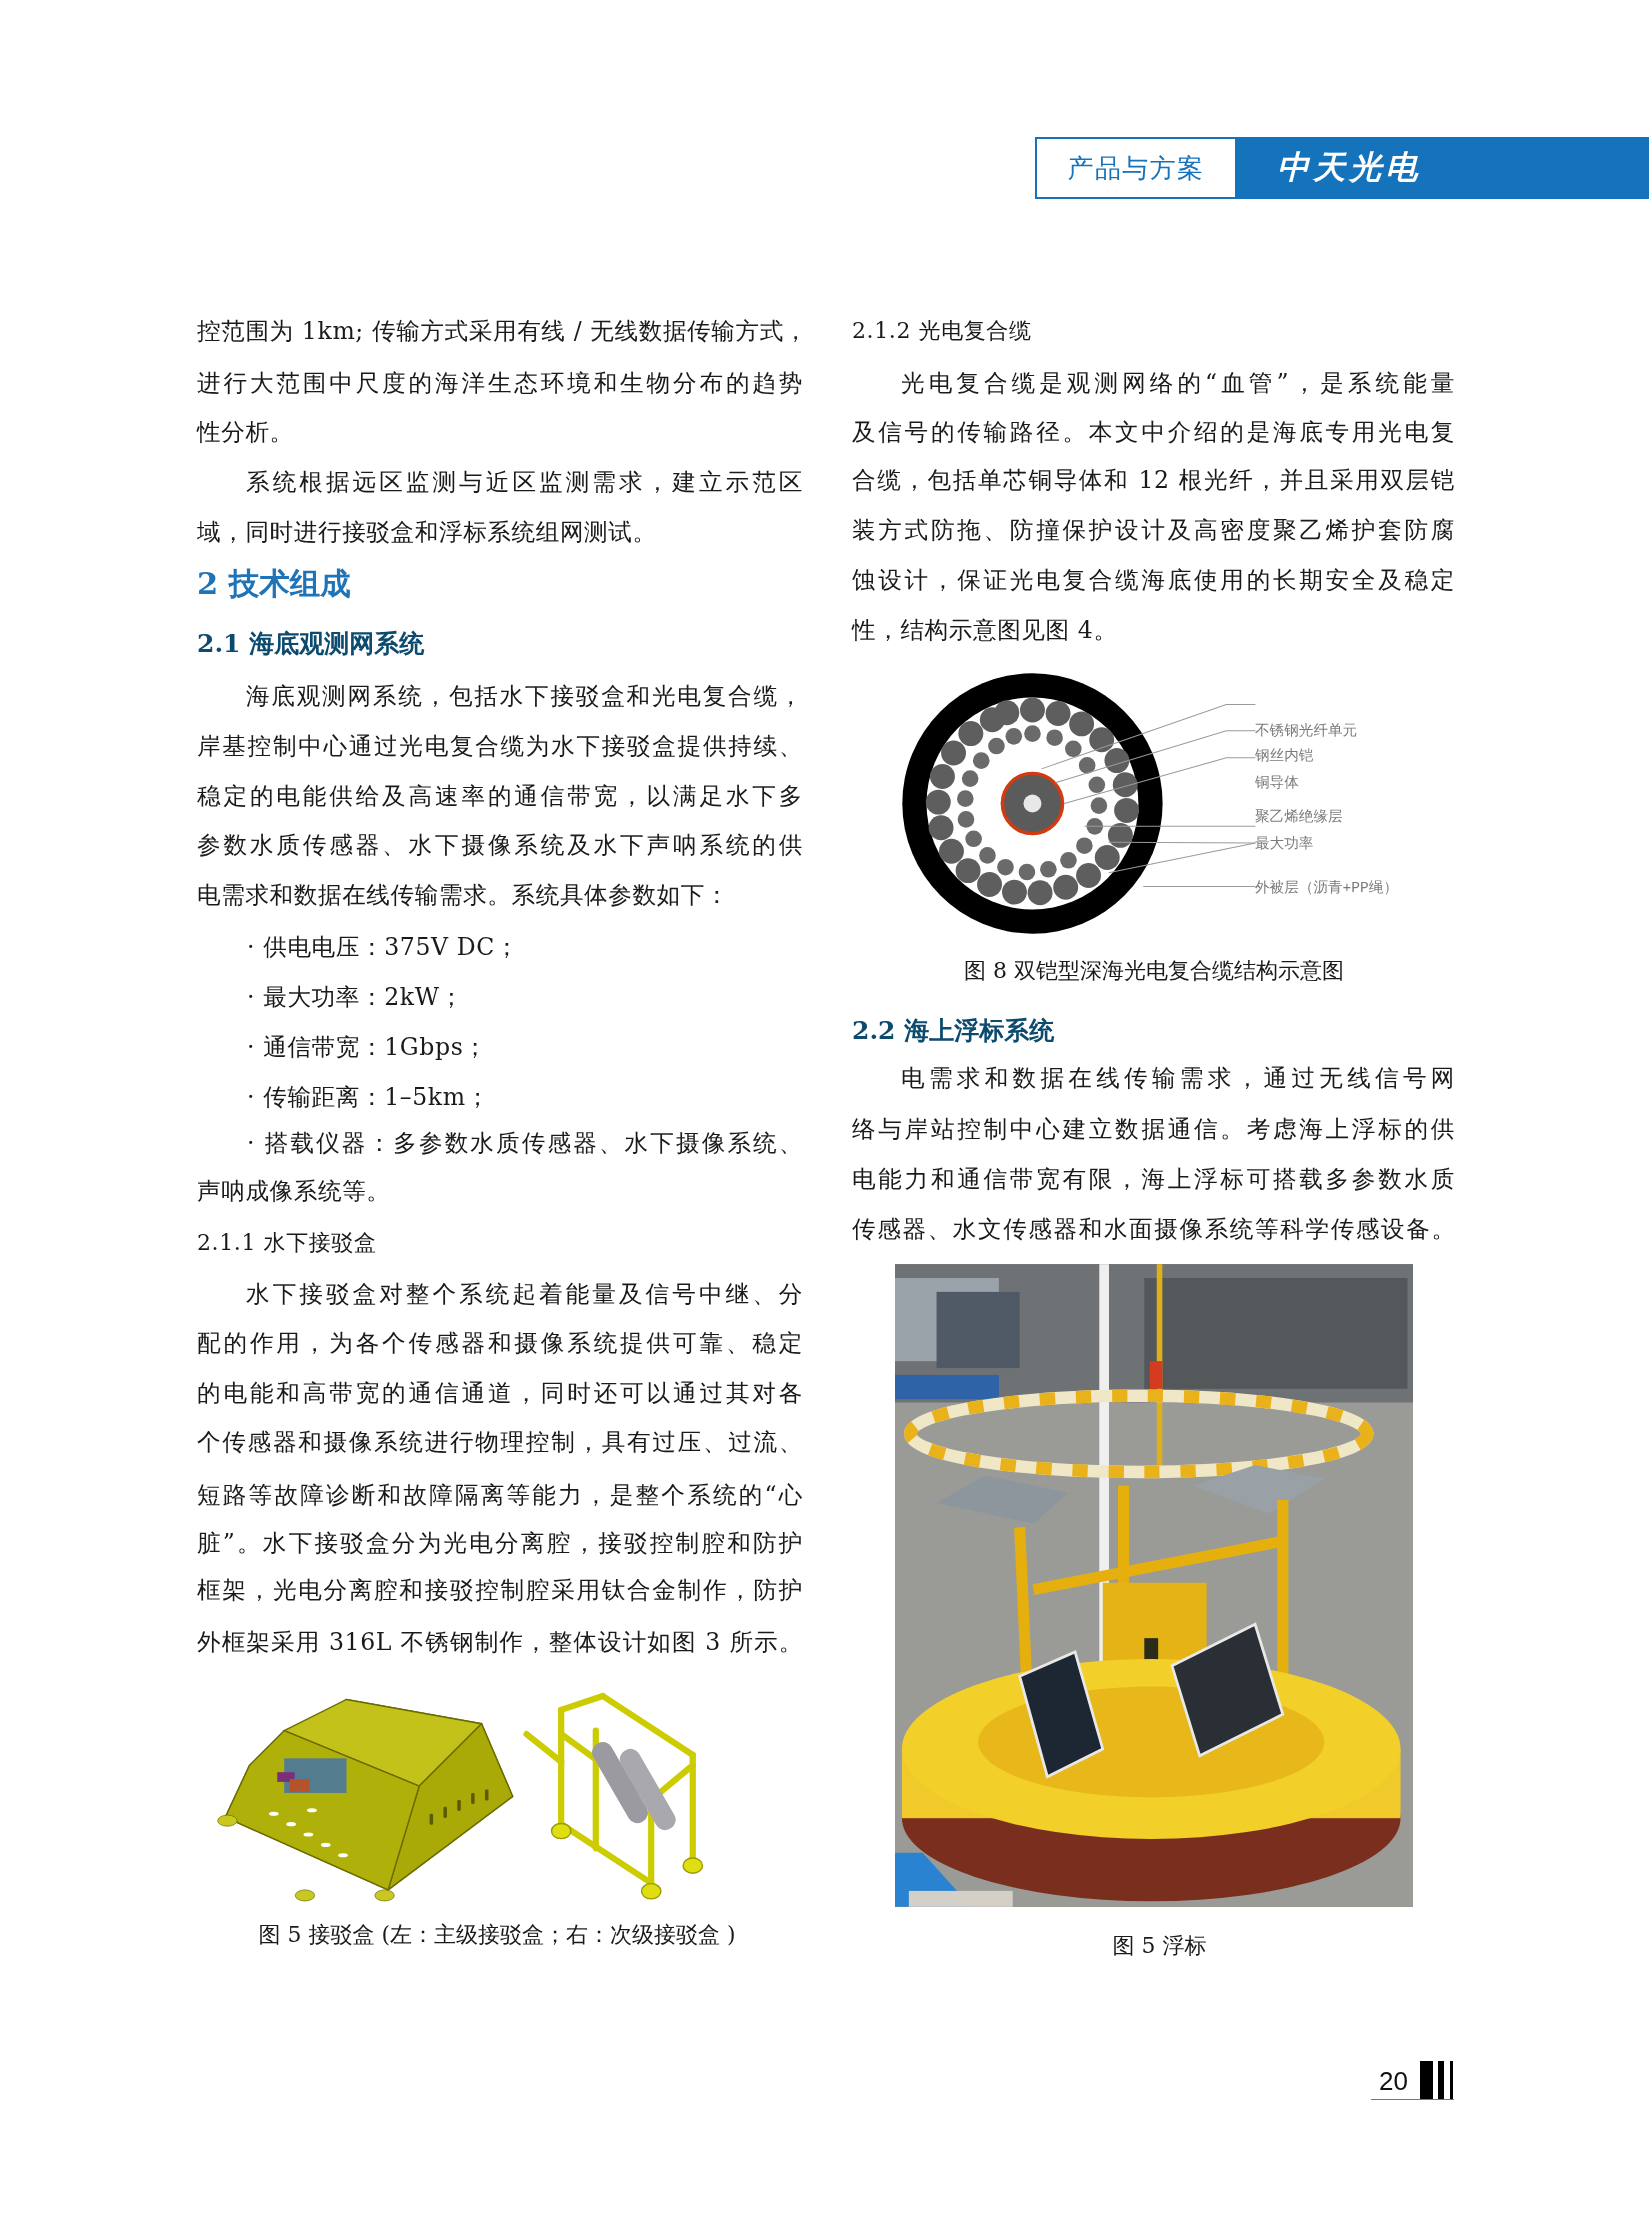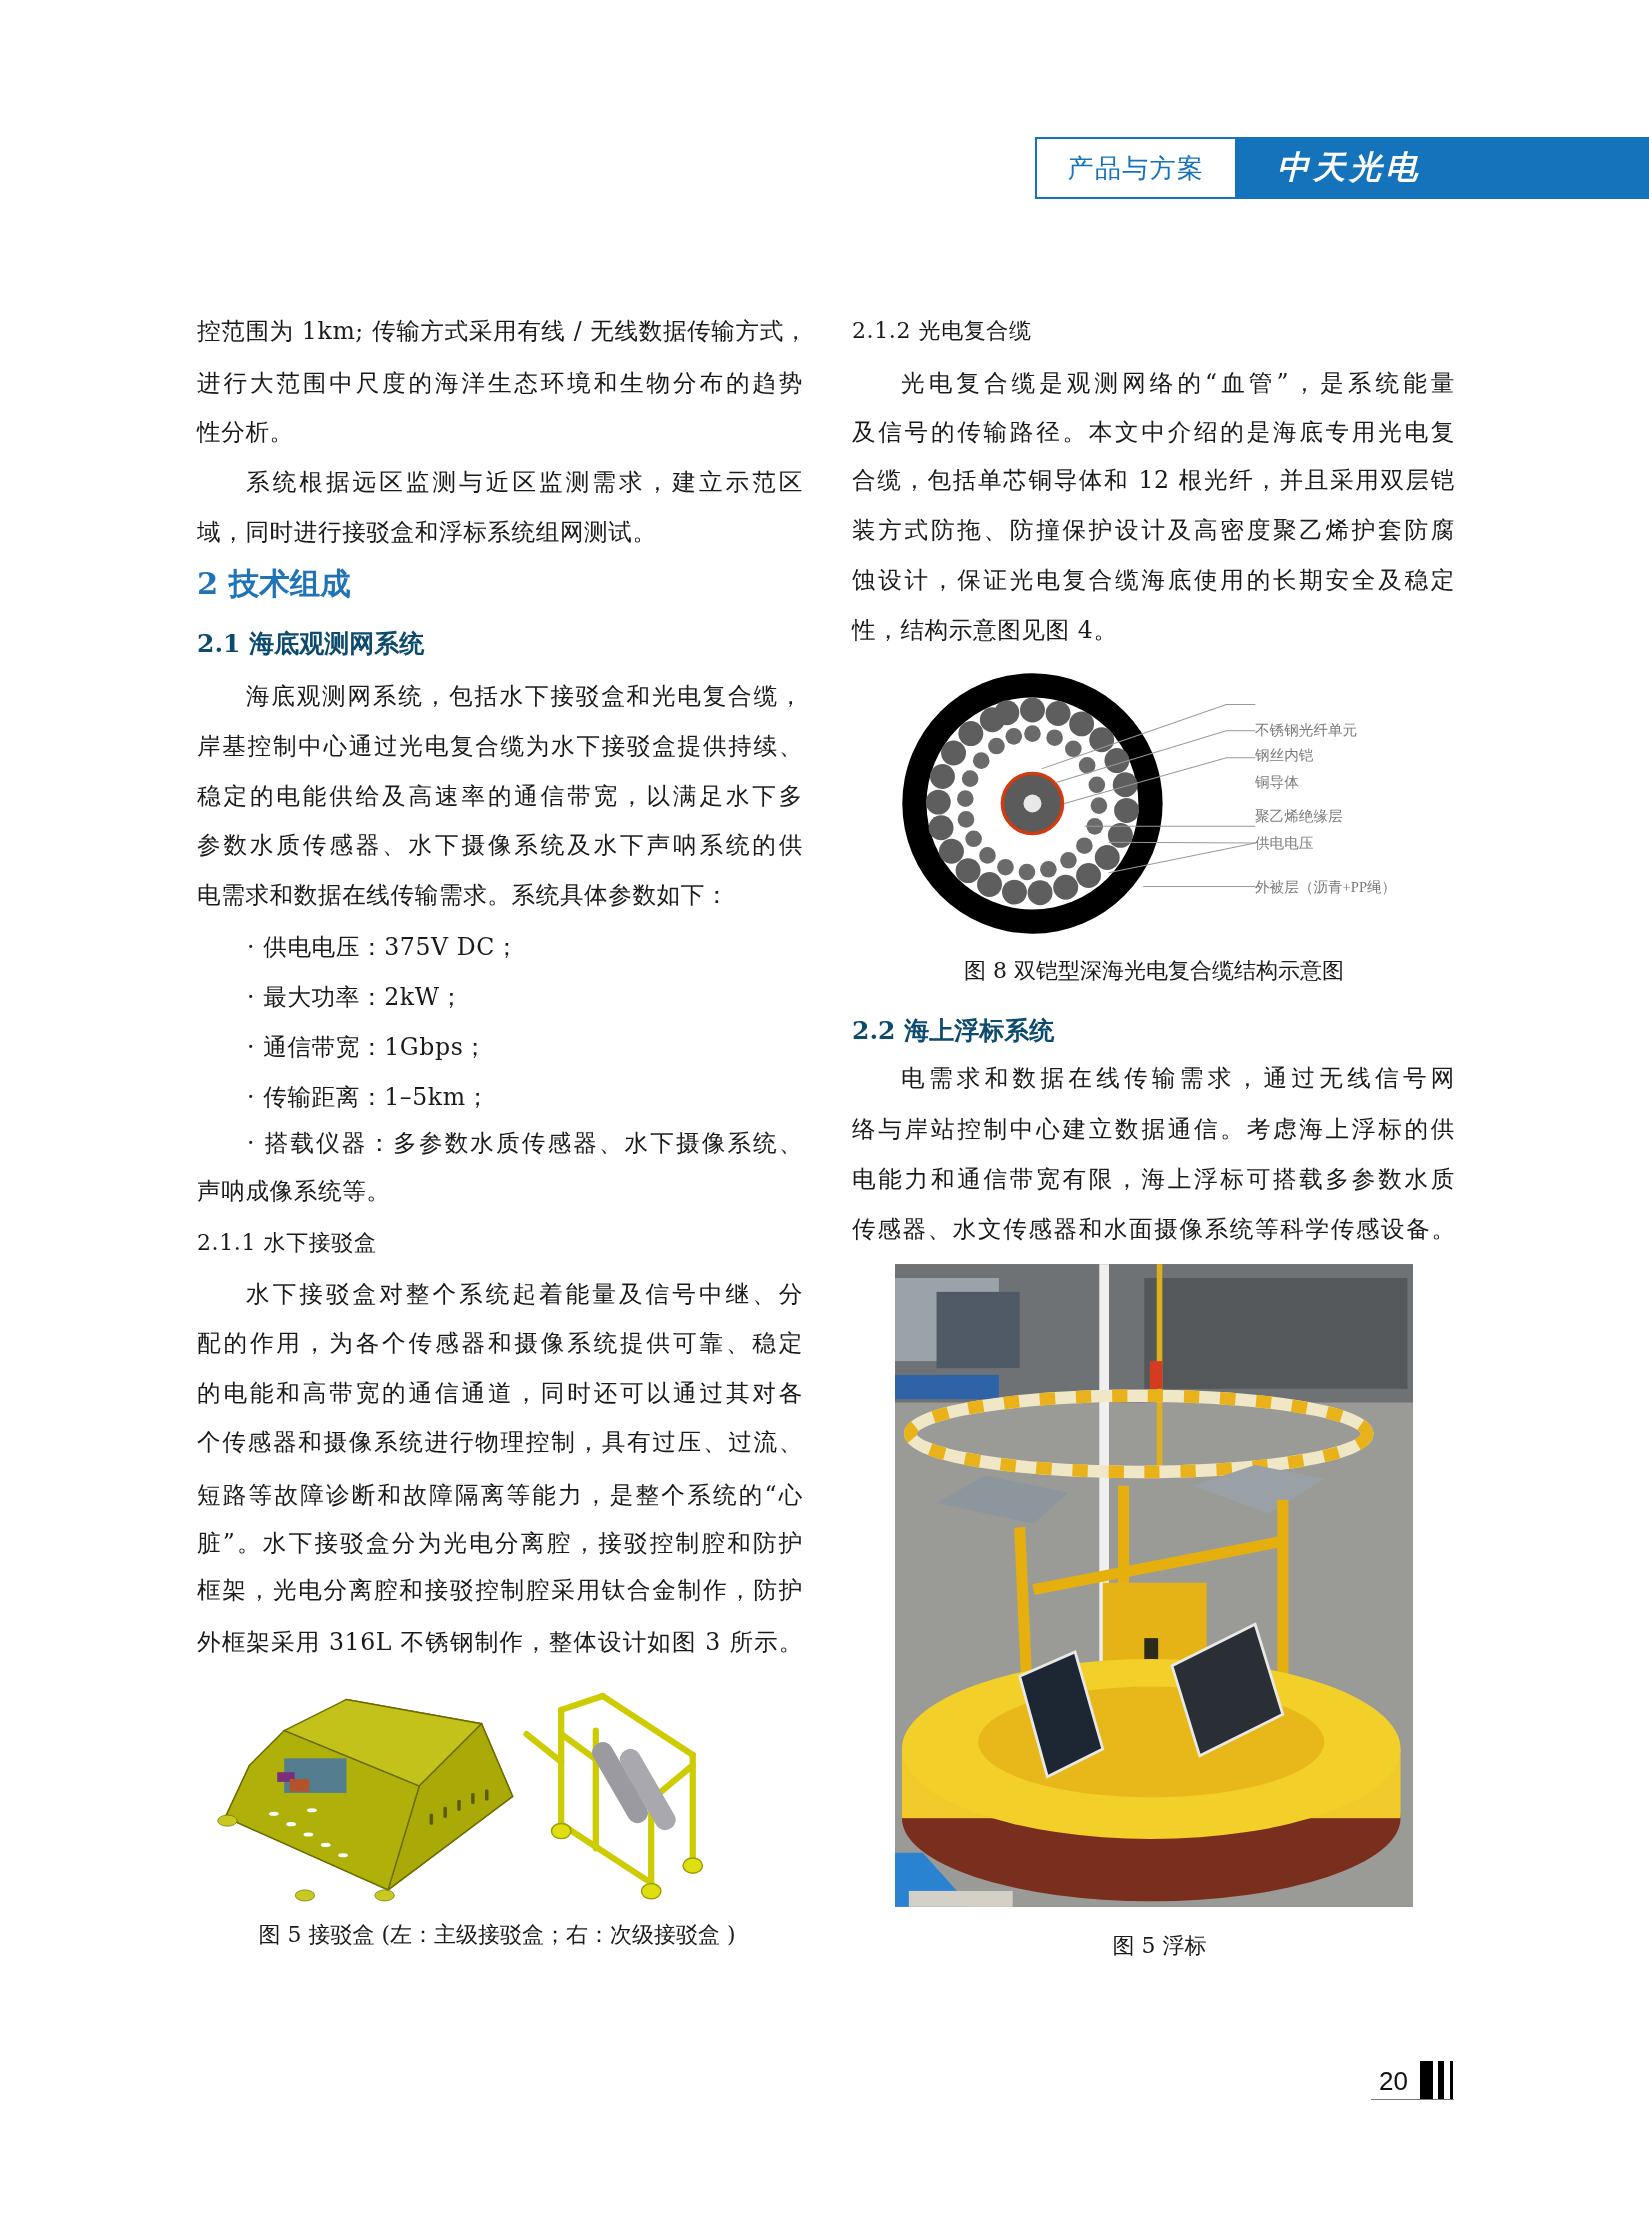--- a/index.html
+++ b/index.html
@@ -22,21 +22,21 @@
   .hdr-box span { font-family: "DejaVu Sans", "Liberation Sans", sans-serif; font-size: 26px; color: #1573bb; letter-spacing: 1.4px; }
   .hdr-band { position: absolute; left: 1237px; top: 137px; width: 412px; height: 62px; background: #1573bb;
               display: flex; align-items: center; }
   .hdr-band span { margin-left: 40px; font-family: "DejaVu Serif", serif; font-size: 32px; font-weight: bold;
                    color: #ffffff; font-style: italic; letter-spacing: 4.2px; }
 
   
   .fig3 { position: absolute; left: 208px; top: 1675px; width: 554px; height: 229px; }
   
   .fig4 { position: absolute; left: 894px; top: 665px; width: 540px; height: 277px; }
-  .fig4-label { position: absolute; font-family: Liberation Serif, serif; font-size: 14.6px; color: #7a7a7a; white-space: nowrap; }
+  .fig4-label { position: absolute; font-family: Liberation Mono, monospace; font-size: 14.6px; color: #7a7a7a; white-space: nowrap; }
   
   .fig5 { position: absolute; left: 895px; top: 1264px; width: 518px; height: 643px; overflow: hidden; background: #8e8f8a; }
 
   
   .pgnum { position: absolute; left: 1379px; top: 2066px; font-family: "Liberation Sans", "DejaVu Sans", sans-serif; font-size: 26px; color: #111; }
   .bar { position: absolute; top: 2061px; height: 39px; background: #000; }
   .pg-rule { position: absolute; left: 1371px; top: 2099px; width: 83px; height: 1.4px; background: #777; }
 </style>
 </head>
 <body>
@@ -211,21 +211,21 @@
       <polyline points="275,233 522,233"></polyline>
       <polyline points="310,256 522,257"></polyline>
       <polyline points="310,300 522,257"></polyline>
       <polyline points="360,320 522,320"></polyline>
     </g>
   </svg>
   <div class="fig4-label" style="left:1255px; top:721px">不锈钢光纤单元</div>
   <div class="fig4-label" style="left:1255px; top:746px">钢丝内铠</div>
   <div class="fig4-label" style="left:1255px; top:773px">铜导体</div>
   <div class="fig4-label" style="left:1255px; top:807px">聚乙烯绝缘层</div>
-  <div class="fig4-label" style="left:1255px; top:834px">供电电压</div>
+  <div class="fig4-label" style="left:1255px; top:834px">最大功率</div>
   <div class="fig4-label" style="left:1255px; top:878px">外被层（沥青+PP绳）</div>
 
   <div class="caption" style="left:939px; top:957px; width:430px">图 8 双铠型深海光电复合缆结构示意图</div>
 
   <div class="h2" style="left:852px; top:1016px">2.2 海上浮标系统</div>
 
   <div class="line col-right justify indent" style="top:1064px">电需求和数据在线传输需求，通过无线信号网</div>
   <div class="line col-right justify" style="top:1115px">络与岸站控制中心建立数据通信。考虑海上浮标的供</div>
   <div class="line col-right justify" style="top:1165px">电能力和通信带宽有限，海上浮标可搭载多参数水质</div>
   <div class="line col-right justify" style="top:1215px; letter-spacing:0">传感器、水文传感器和水面摄像系统等科学传感设备。</div>

